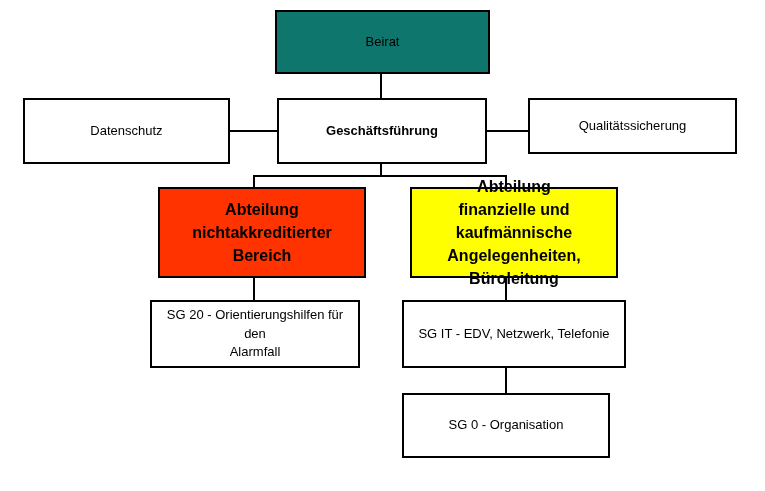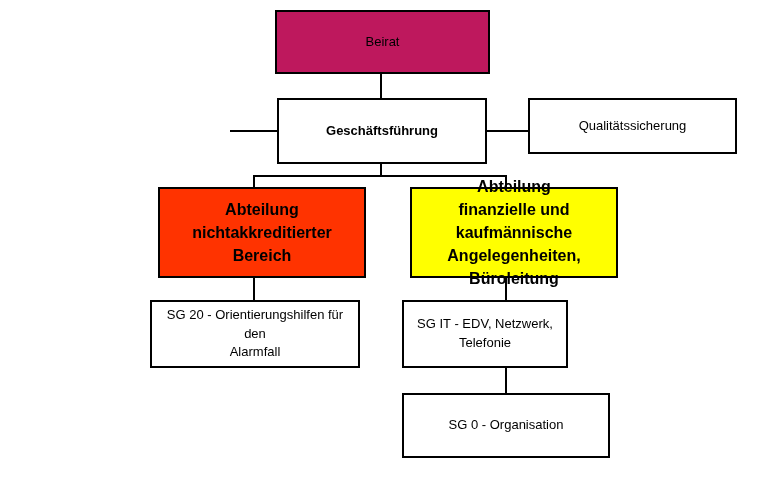--- a/index.html
+++ b/index.html
@@ -34,21 +34,21 @@
   .v-line { width: 2px; }
 
   
   #node-beirat              { left: 275px; top: 10px;  width: 215px; height: 64px; }
   #node-datenschutz         { left: 23px;  top: 98px;  width: 207px; height: 66px; }
   #node-geschaeftsfuehrung  { left: 277px; top: 98px;  width: 210px; height: 66px; font-weight: bold; }
   #node-qualitaetssicherung { left: 528px; top: 98px;  width: 209px; height: 56px; }
   #node-abt-nicht           { left: 150px; top: 187px; width: 208px; height: 91px; }
   #node-abt-fin             { left: 402px; top: 187px; width: 208px; height: 91px; }
   #node-sg20                { left: 150px; top: 300px; width: 210px; height: 68px; }
-  #node-sgit                { left: 402px; top: 300px; width: 166px; height: 68px; }
+  #node-sgit                { left: 402px; top: 300px; width: 224px; height: 68px; }
   #node-sg0                 { left: 402px; top: 393px; width: 208px; height: 65px; }
 
   
   #c-beirat-gf    { left: 380px; top: 74px;  height: 24px; }
   #c-daten-gf     { left: 230px; top: 130px; width: 47px; }
   #c-gf-qs        { left: 487px; top: 130px; width: 41px; }
   #c-gf-down      { left: 380px; top: 164px; height: 13px; }
   #c-branch-h     { left: 253px; top: 175px; width: 254px; }
   #c-branch-left  { left: 253px; top: 175px; height: 12px; }
   #c-branch-right { left: 505px; top: 175px; height: 12px; }
@@ -65,24 +65,27 @@
   <div class="h-line" id="c-daten-gf"></div>
   <div class="h-line" id="c-gf-qs"></div>
   <div class="v-line" id="c-gf-down"></div>
   <div class="h-line" id="c-branch-h"></div>
   <div class="v-line" id="c-branch-left"></div>
   <div class="v-line" id="c-branch-right"></div>
   <div class="v-line" id="c-red-sg20"></div>
   <div class="v-line" id="c-yellow-sgit"></div>
   <div class="v-line" id="c-sgit-sg0"></div>
 
-  <div class="node" id="node-beirat" style="background-color: #be185d;">
+  <div class="node" id="node-beirat" style="background-color: #0f766e;">
     <span class="label">Beirat</span>
   </div>
 
+  <div class="node" id="node-datenschutz" style="background-color: rgb(255, 255, 255);">
+    <span class="label">Datenschutz</span>
+  </div>
 
   <div class="node" id="node-geschaeftsfuehrung" style="background-color: rgb(255, 255, 255);">
     <span class="label">Geschäftsführung</span>
   </div>
 
   <div class="node" id="node-qualitaetssicherung" style="background-color: rgb(255, 255, 255);">
     <span class="label">Qualitätssicherung</span>
   </div>
 
   <div class="node emphasis" id="node-abt-nicht" style="background-color: rgb(255, 51, 0);">

